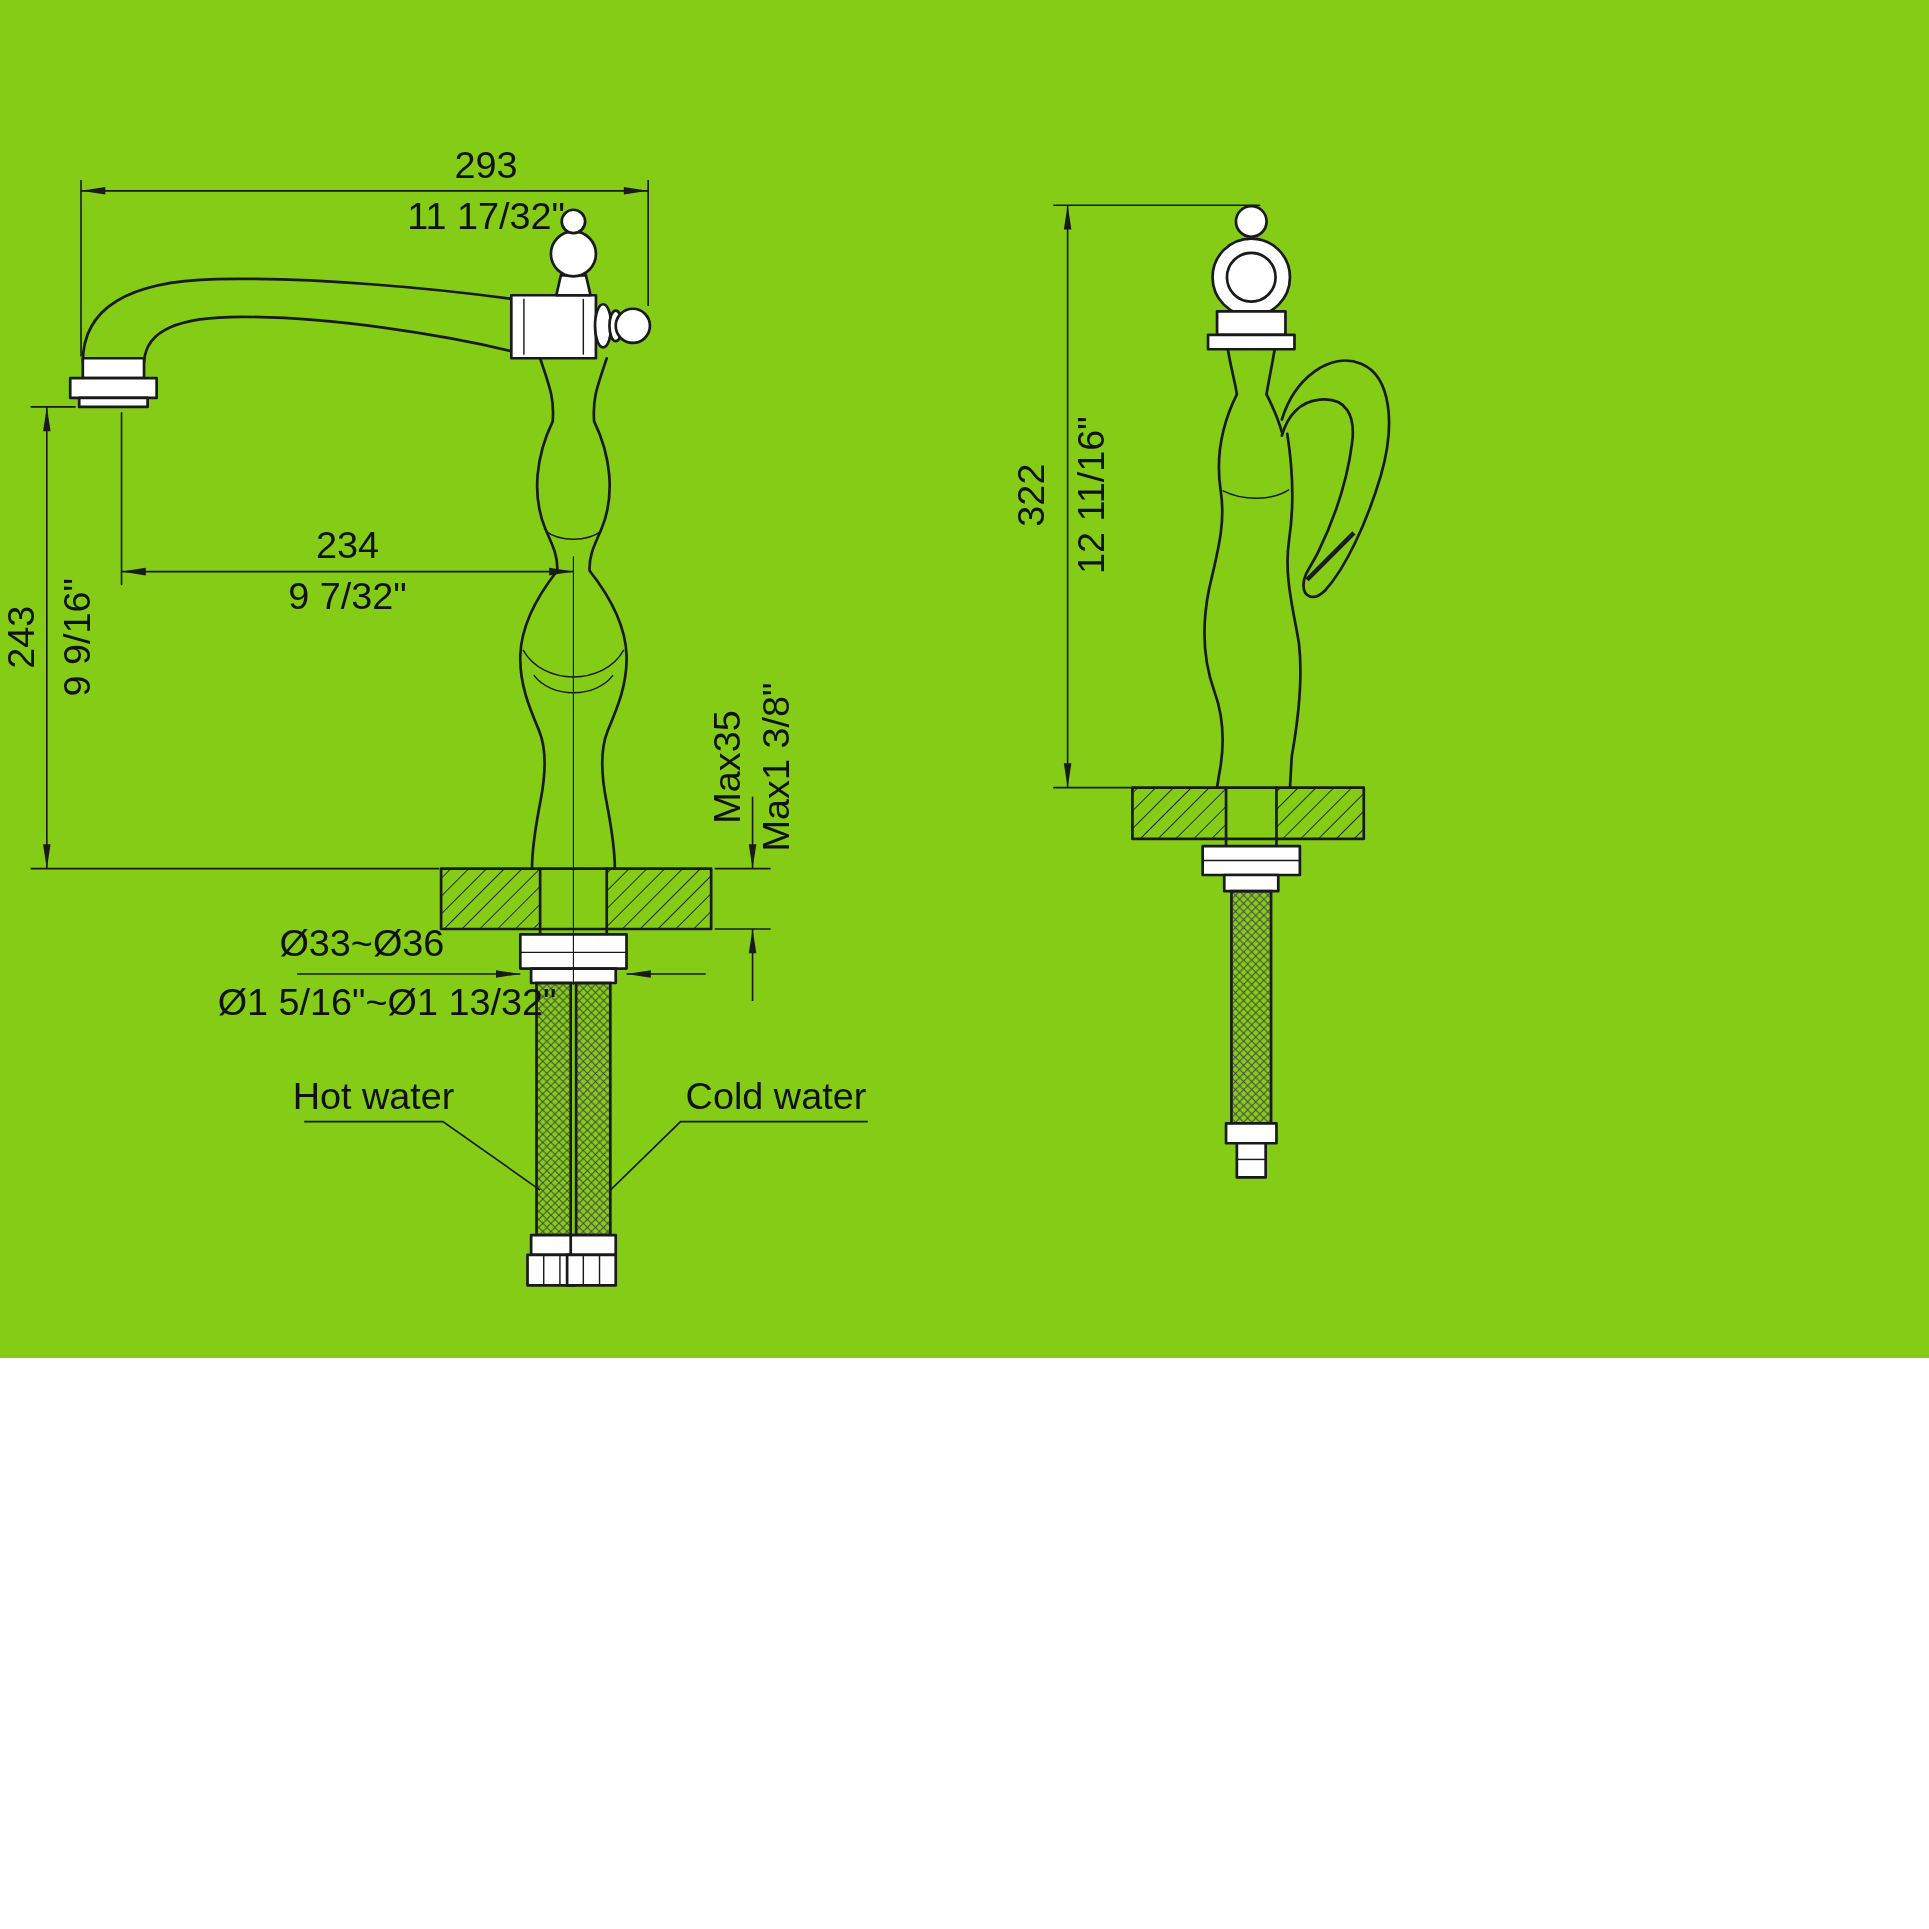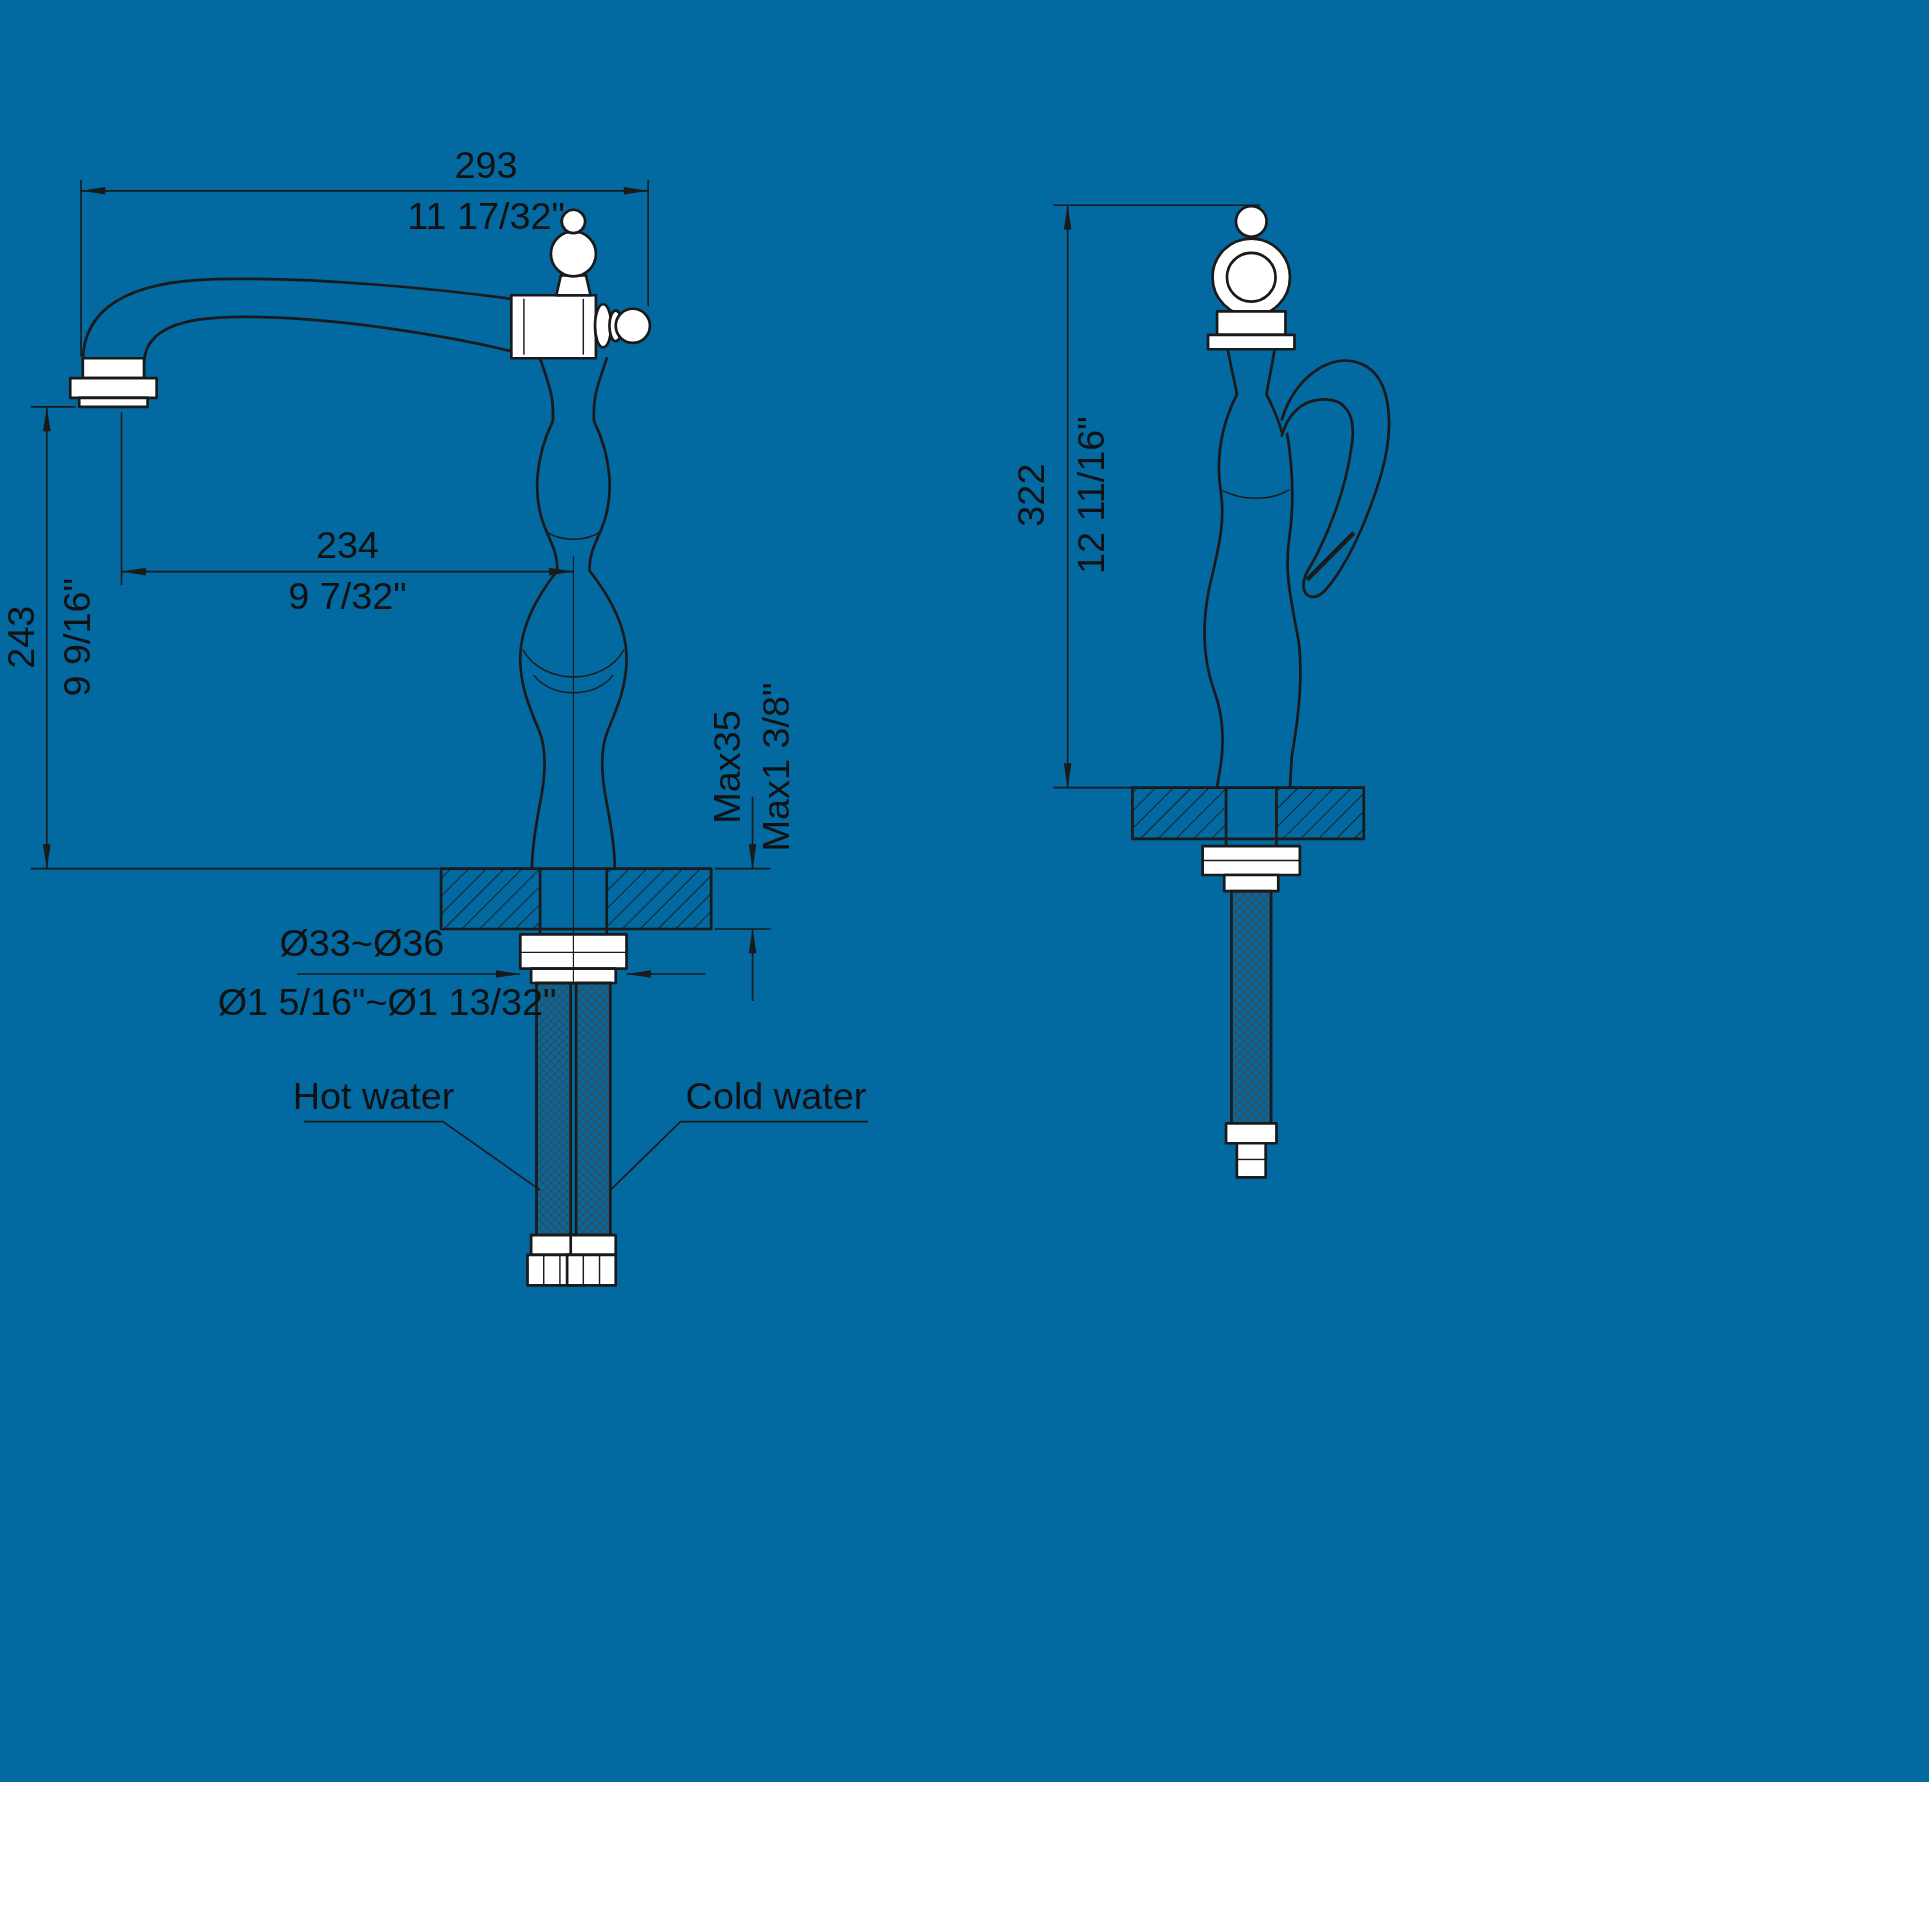--- a/index.html
+++ b/index.html
@@ -1,16 +1,16 @@
 <!DOCTYPE html>
 <html style="font-size:14.4px"><head>
 <meta charset="utf-8">
 <style>
   html,body{margin:0;padding:0;background:#ffffff}
-  .canvas{width:1930px;height:1782px;background:#0369a1;position:relative;overflow:hidden}
+  .canvas{width:1930px;height:1358px;background:#84cc16;position:relative;overflow:hidden}
   svg{display:block}
   .ol{stroke:#1a1a1a;stroke-width:3;fill:none;stroke-linejoin:round;stroke-linecap:round}
   .ol-thin{stroke:#1a1a1a;stroke-width:1.6;fill:none}
   .cl{stroke:#1a1a1a;stroke-width:1.3;fill:none}
   .dim{stroke:#1a1a1a;stroke-width:1.8;fill:none}
   .pat{stroke:#1a1a1a;stroke-width:3}
   .wfill{fill:#ffffff}
   text{font-family:"Liberation Sans","DejaVu Sans",sans-serif;font-size:42px;fill:#111111;text-anchor:middle}
 </style>
 </head>

